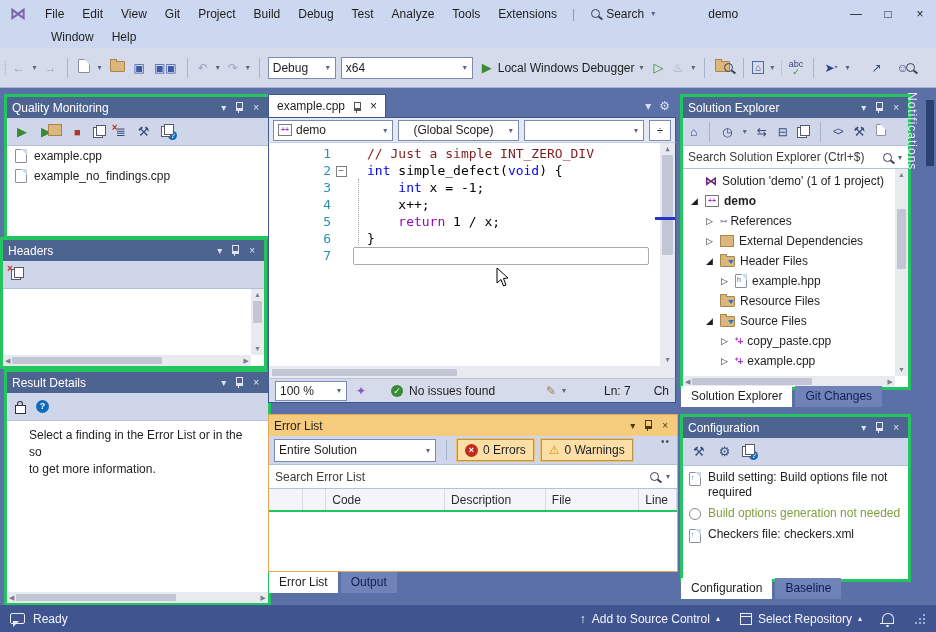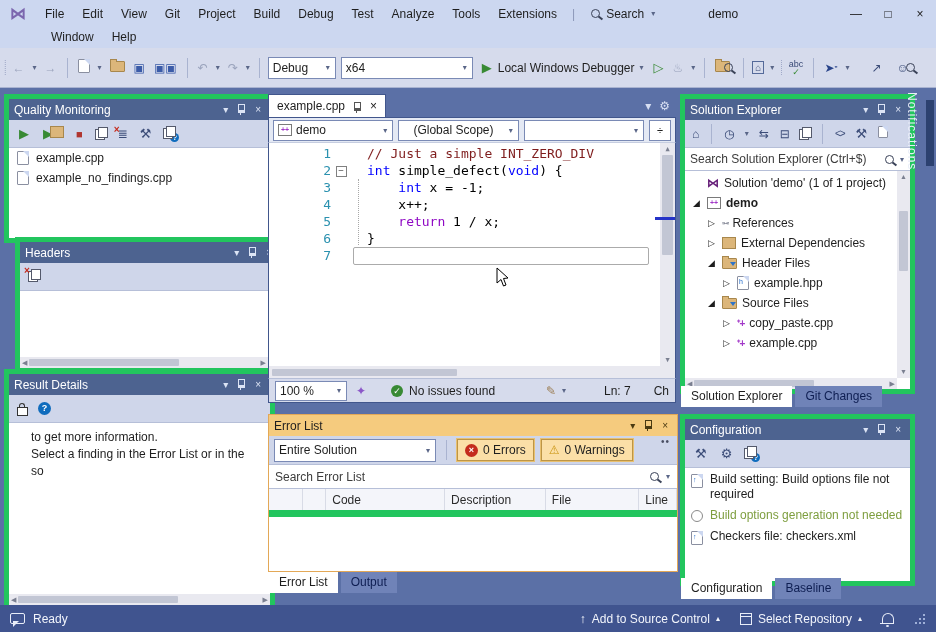--- a/index.html
+++ b/index.html
@@ -67,21 +67,21 @@
   .ok-ic{display:inline-block;width:12px;height:12px;border-radius:50%;background:#388A34;color:#fff;
     font-size:9px;line-height:12px;text-align:center;flex:none}
   .ok-ic::after{content:"✓"}
   .err-ic{display:inline-block;width:13px;height:13px;border-radius:50%;background:#C42B1C;color:#fff;
     font-size:9px;line-height:13px;text-align:center;font-weight:bold;flex:none}
   .err-ic::after{content:"×"}
   .warn-ic{color:#C8910B;font-size:12px;line-height:12px;flex:none}
   .clear-ic{position:relative;font-size:12px;color:#3B4C78;line-height:12px}
   .clear-ic .redx{position:absolute;left:-4px;top:-4px;color:#C42B1C;font-size:10px;font-weight:bold}
   
-  .panel{position:absolute;background:#fff;border:5px solid #22c55e;display:flex;flex-direction:column}
+  .panel{position:absolute;background:#fff;border:3px solid #22c55e;display:flex;flex-direction:column}
   .p-title{height:21px;background:#4D6390;color:#fff;display:flex;align-items:center;
     padding:0 5px;flex:none}
   .p-title .sp{flex:1}
   .p-title .t-ic{font-size:10px;padding:0 4px;color:#DCE4F5}
   .p-title.amber{background:#F5CB7E;color:#1E1E1E}
   .p-title.amber .t-ic{color:#4A3A12}
   .p-toolbar{height:27px;background:#CFD6EA;border-bottom:1px solid #B6BFD8;display:flex;
     align-items:center;gap:10px;padding:0 8px;flex:none}
   .p-body{flex:1;background:#fff;overflow:hidden;position:relative}
   
@@ -136,21 +136,21 @@
   .errorlist{left:268px;top:414px;width:408px;height:156px;border:1px solid #E3A857}
   .el-toolbar{height:28px;background:#CFD6EA;border-bottom:1px solid #B6BFD8;display:flex;
     align-items:center;gap:7px;padding:0 5px;flex:none}
   .el-toolbar .combo{width:152px;height:21px}
   .el-btn{display:flex;align-items:center;gap:5px;height:20px;padding:0 7px;background:#FBDFA7;
     border:1px solid #BD9546;outline:1px solid #E8C070}
   .el-overflow{margin-left:auto;color:#4A4F63;font-size:10px;letter-spacing:1px;padding-right:2px;align-self:flex-start}
   .el-search{height:23px;border-bottom:1px solid #B6BFD8;background:#fff;display:flex;
     align-items:center;padding:0 6px;gap:6px;flex:none}
   .el-search .ph{flex:1;color:#3C3C3C}
-  .el-header{height:21px;display:flex;background:#F4F5FA;border-bottom:7px solid #22c55e;flex:none}
+  .el-header{height:21px;display:flex;background:#F4F5FA;border-bottom:2px solid #22c55e;flex:none}
   .el-col{border-right:1px solid #D8DBE6;display:flex;align-items:center;padding-left:6px;
     color:#2B2B2B;overflow:hidden;white-space:nowrap}
   
   .tooltabs{position:absolute;display:flex;gap:3px}
   .tooltab{padding:3px 10px 4px;background:#7083B8;color:#0E1E52;white-space:nowrap}
   .tooltab.active{background:#fff;color:#1E1E1E}
   
   .se{left:680px;top:94px;width:225px;height:290px}
   .se-search{height:22px;background:#fff;border-bottom:1px solid #B6BFD8;display:flex;
     align-items:center;gap:5px;padding:0 5px;flex:none}
@@ -291,21 +291,21 @@
         <span class="doc-ic"></span>
         <span>example.cpp</span>
       </div>
       <div class="file-row">
         <span class="doc-ic"></span>
         <span>example_no_findings.cpp</span>
       </div>
     </div>
 </div>
 
-<div class="panel" style="left:15px;top:237px;width:261px;height:126px">
+<div class="panel" style="left:0;top:237px;width:261px;height:126px">
   <div class="p-title">
     <span>Headers</span>
     <span class="sp"></span>
     <span class="t-ic">▾</span>
     <span class="t-ic"><span class="pin-ic"></span></span>
     <span class="t-ic">×</span>
   </div>
   <div class="p-toolbar">
     <span class="clear-ic"><span class="copy-ic"></span><span class="redx">×</span></span>
   </div>
@@ -330,22 +330,22 @@
     <span class="t-ic">▾</span>
     <span class="t-ic"><span class="pin-ic"></span></span>
     <span class="t-ic">×</span>
   </div>
   <div class="p-toolbar">
     <span class="lock-ic"></span>
     <span class="circle-q"></span>
   </div>
   <div class="p-body">
     <div class="msg-lines" id="rd-lines">
+        <div>Select a finding in the Error List or in the so</div>
         <div>to get more information.</div>
-        <div>Select a finding in the Error List or in the so</div>
       </div>
     <div class="sb-h">
       <span class="sb-arrow">◀</span>
       <div class="sb-thumb-h" style="width:160px"></div>
       <span class="sb-arrow" style="margin-left:auto">▶</span>
     </div>
   </div>
 </div>
 
 <div class="editor">
@@ -527,20 +527,27 @@
         <div class="tree-row" style="padding-left: 36px;">
           <span class="tr-arrow">▷</span>
           <span class="tr-ic">
             <span class="doc-ic">
               <span class="badge">h</span>
             </span>
           </span>
           <span>example.hpp</span>
         </div>
         <div class="tree-row" style="padding-left: 21px;">
+          <span class="tr-arrow"></span>
+          <span class="tr-ic">
+            <span class="folder-ic filter"></span>
+          </span>
+          <span>Resource Files</span>
+        </div>
+        <div class="tree-row" style="padding-left: 21px;">
           <span class="tr-arrow">◢</span>
           <span class="tr-ic">
             <span class="folder-ic filter"></span>
           </span>
           <span>Source Files</span>
         </div>
         <div class="tree-row" style="padding-left: 36px;">
           <span class="tr-arrow">▷</span>
           <span class="tr-ic">
             <span class="ic-cpp">⁺+</span>

